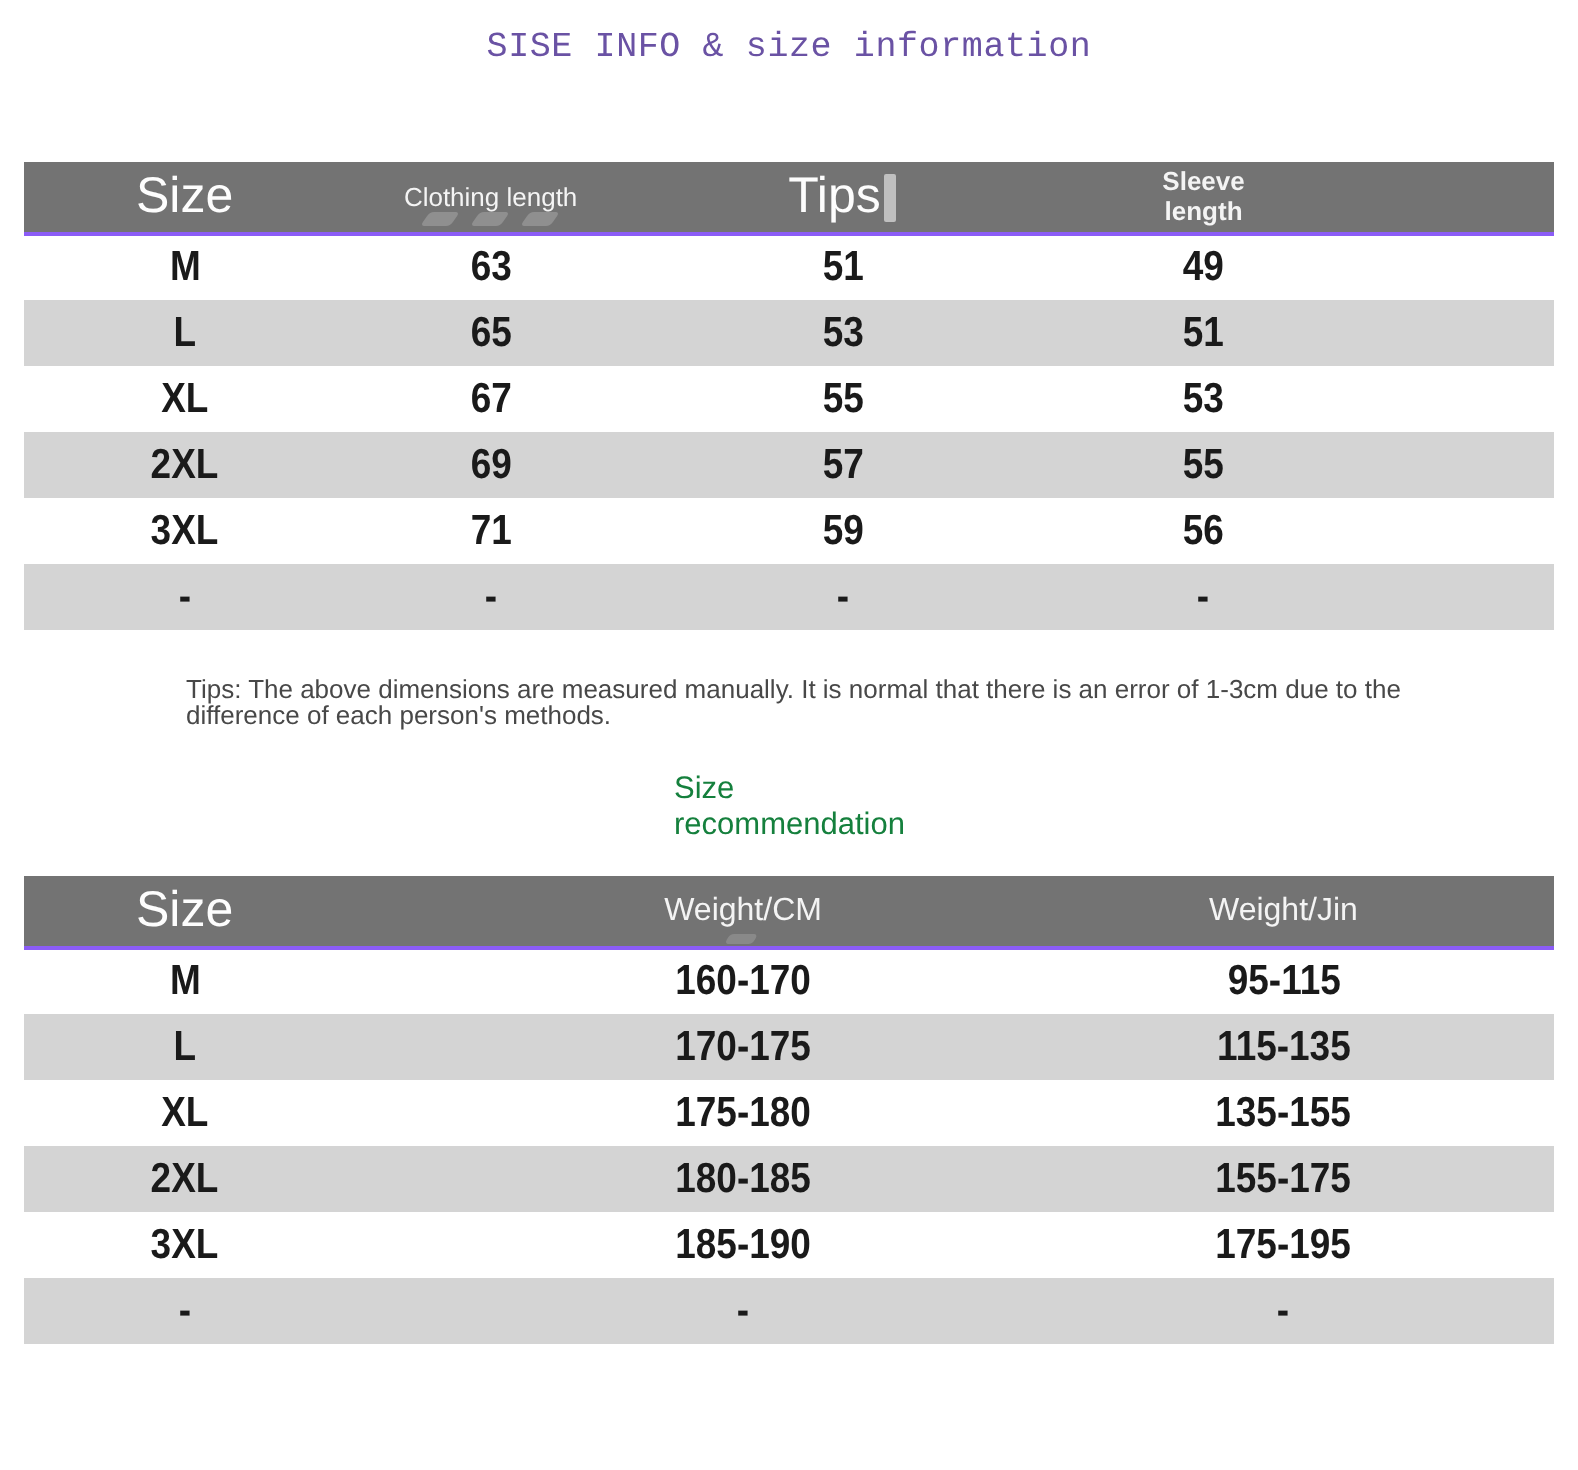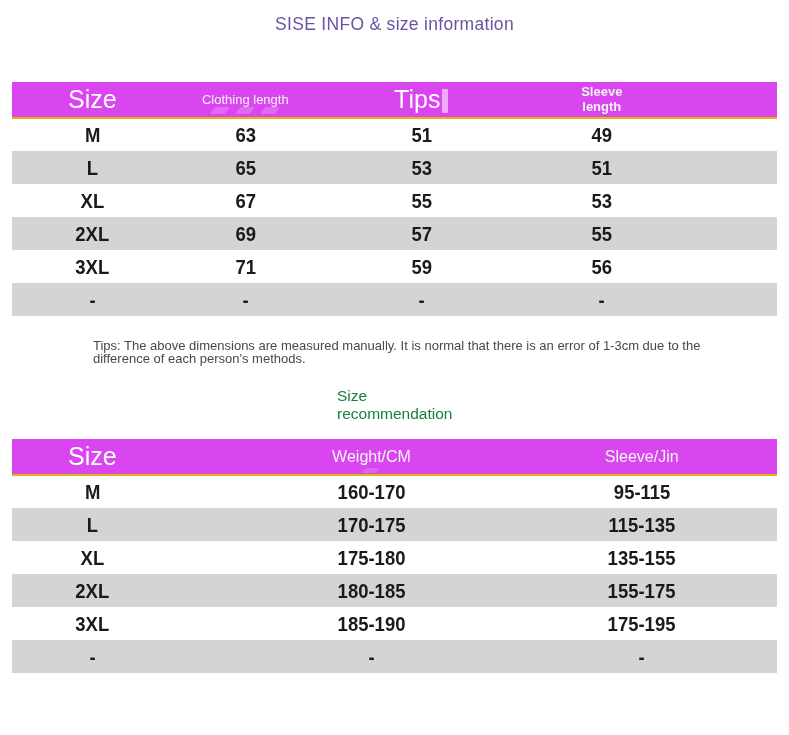--- a/index.html
+++ b/index.html
@@ -9,32 +9,33 @@
     overflow: hidden;
     font-family: "Liberation Sans", sans-serif;
   }
   
   .page-title {
     padding-top: 14px;
     text-align: center;
     font-size: 17.5px;
     letter-spacing: 0.3px;
     color: #6a52a4;
+    font-family: Liberation Mono, monospace;
   }
   
   table {
     border-collapse: collapse;
     table-layout: fixed;
     width: 765px;
     margin-left: 12px;
   }
   thead th {
     position: relative;
-    background: #d946ef;
-    border-bottom: 2px solid #eab308;
+    background: #737373;
+    border-bottom: 2px solid #8b5cf6;
     color: #f4f4f4;
     height: 36px;
     text-align: center;
     vertical-align: middle;
     font-weight: normal;
   }
   .th-big   { font-size: 25px; color: #fdfdfd; }
   .th-small { font-size: 13px; font-weight: 400; }
   .sleeve-wrap {
     display: inline-block;
@@ -184,21 +185,21 @@
       <col style="width:52%">
       <col style="width:27%">
   </colgroup>
   <thead>
     <tr>
       <th class="th-big">Size</th>
       <th style="font-size:16px">
         <span>Weight/CM</span>
         <span class="dot-smudge"></span>
       </th>
-      <th class="col-last" style="font-size:16px">Sleeve/Jin</th>
+      <th class="col-last" style="font-size:16px">Weight/Jin</th>
     </tr>
   </thead>
   <tbody>
     <tr>
       <td><span class="cell-inner">M</span></td>
       <td><span class="cell-inner">160-170</span></td>
       <td class="col-last"><span class="cell-inner">95-115</span></td>
     </tr>
     <tr>
       <td><span class="cell-inner">L</span></td>

